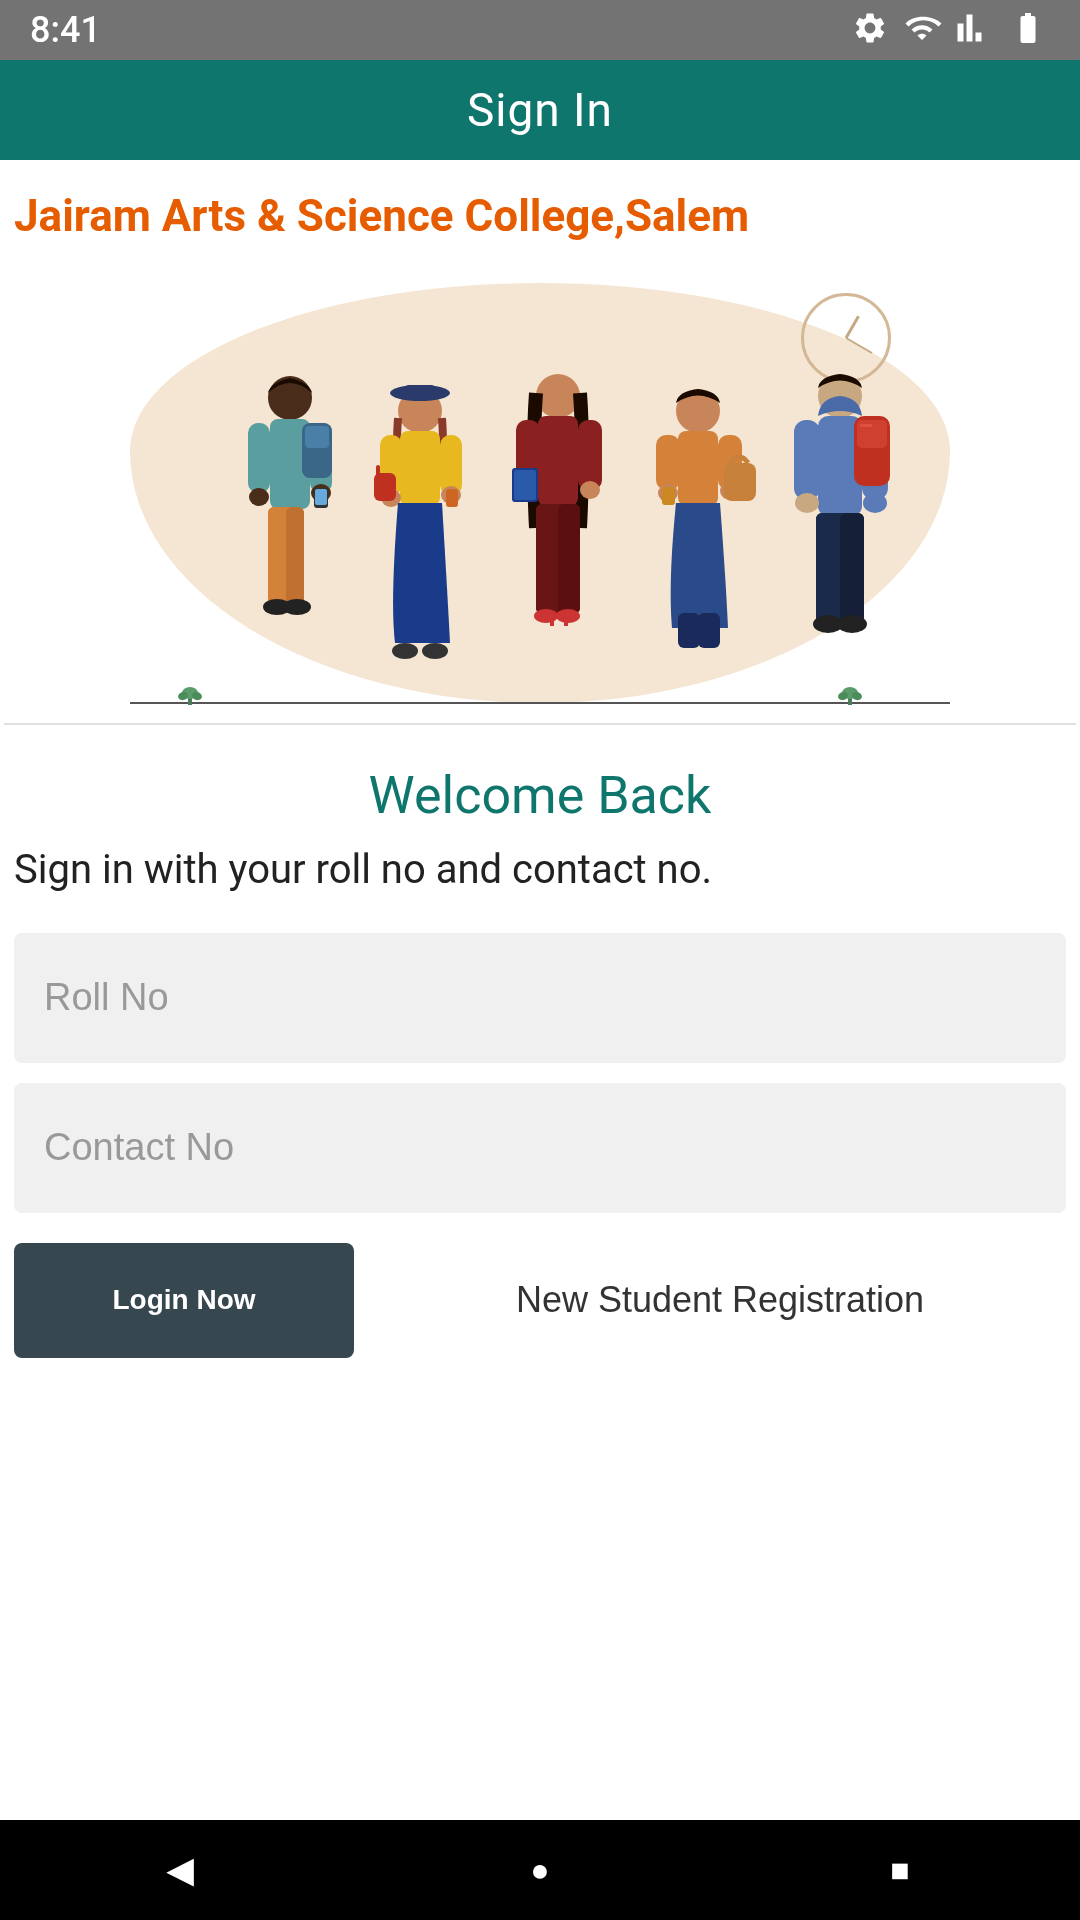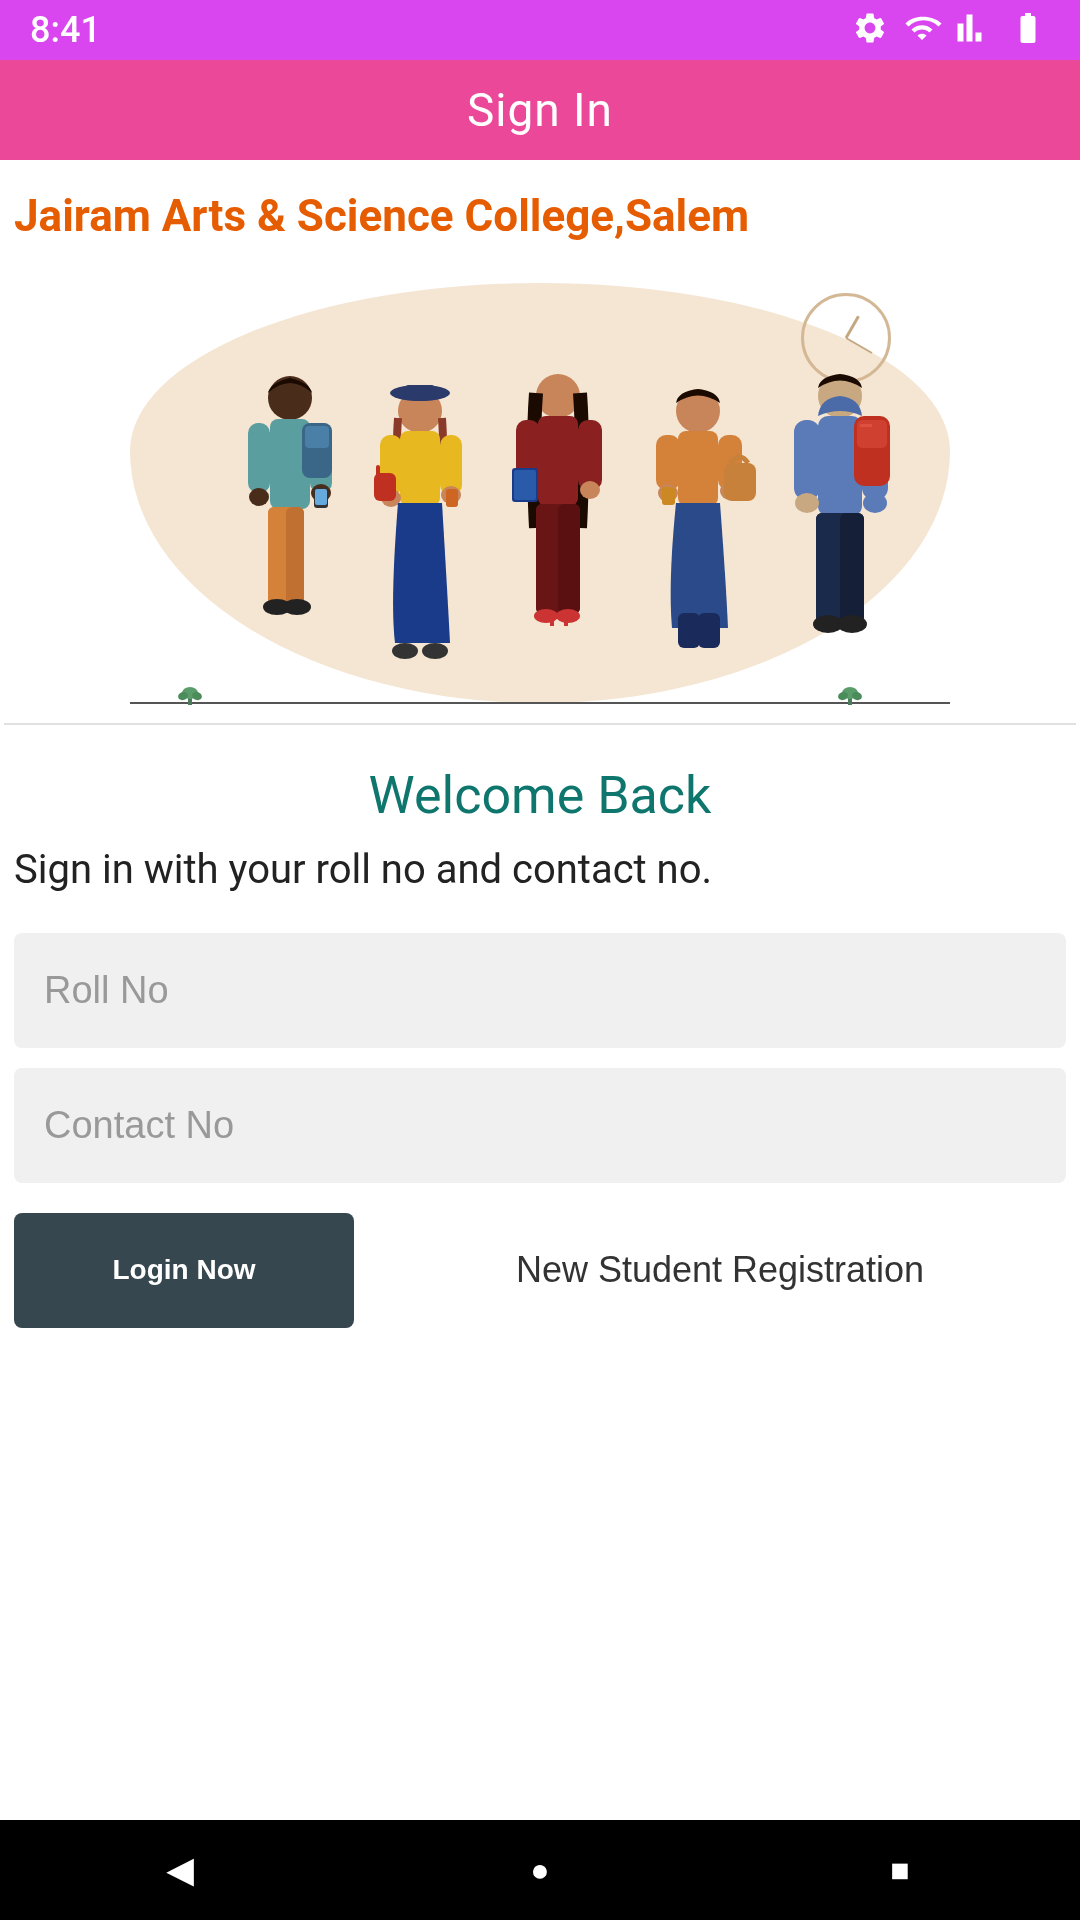--- a/index.html
+++ b/index.html
@@ -9,42 +9,42 @@
       height: 1920px;
       font-family: 'Roboto', Arial, sans-serif;
       background: #ffffff;
       display: flex;
       flex-direction: column;
       overflow: hidden;
     }
 
     
     .status-bar {
-      background: #d946ef;
+      background: #737373;
       height: 60px;
       display: flex;
       align-items: center;
       justify-content: space-between;
       padding: 0 30px;
       color: white;
       flex-shrink: 0;
     }
     .status-time {
       font-size: 36px;
       font-weight: 500;
     }
     .status-icons {
       display: flex;
       align-items: center;
       gap: 14px;
     }
 
     
     .app-bar {
-      background: #ec4899;
+      background: #0f766e;
       height: 100px;
       display: flex;
       align-items: center;
       justify-content: center;
       flex-shrink: 0;
     }
     .app-bar-title {
       color: white;
       font-size: 46px;
       font-weight: 400;
@@ -154,21 +154,21 @@
       font-weight: 400;
       margin-bottom: 40px;
     }
 
     
     .form-section {
       padding: 0 10px;
     }
     .input-field {
       width: 100%;
-      height: 115px;
+      height: 130px;
       background: #f0f0f0;
       border: none;
       border-radius: 8px;
       padding: 0 30px;
       font-size: 38px;
       color: #0369a1;
       margin-bottom: 20px;
       outline: none;
     }
     .input-field::placeholder {

